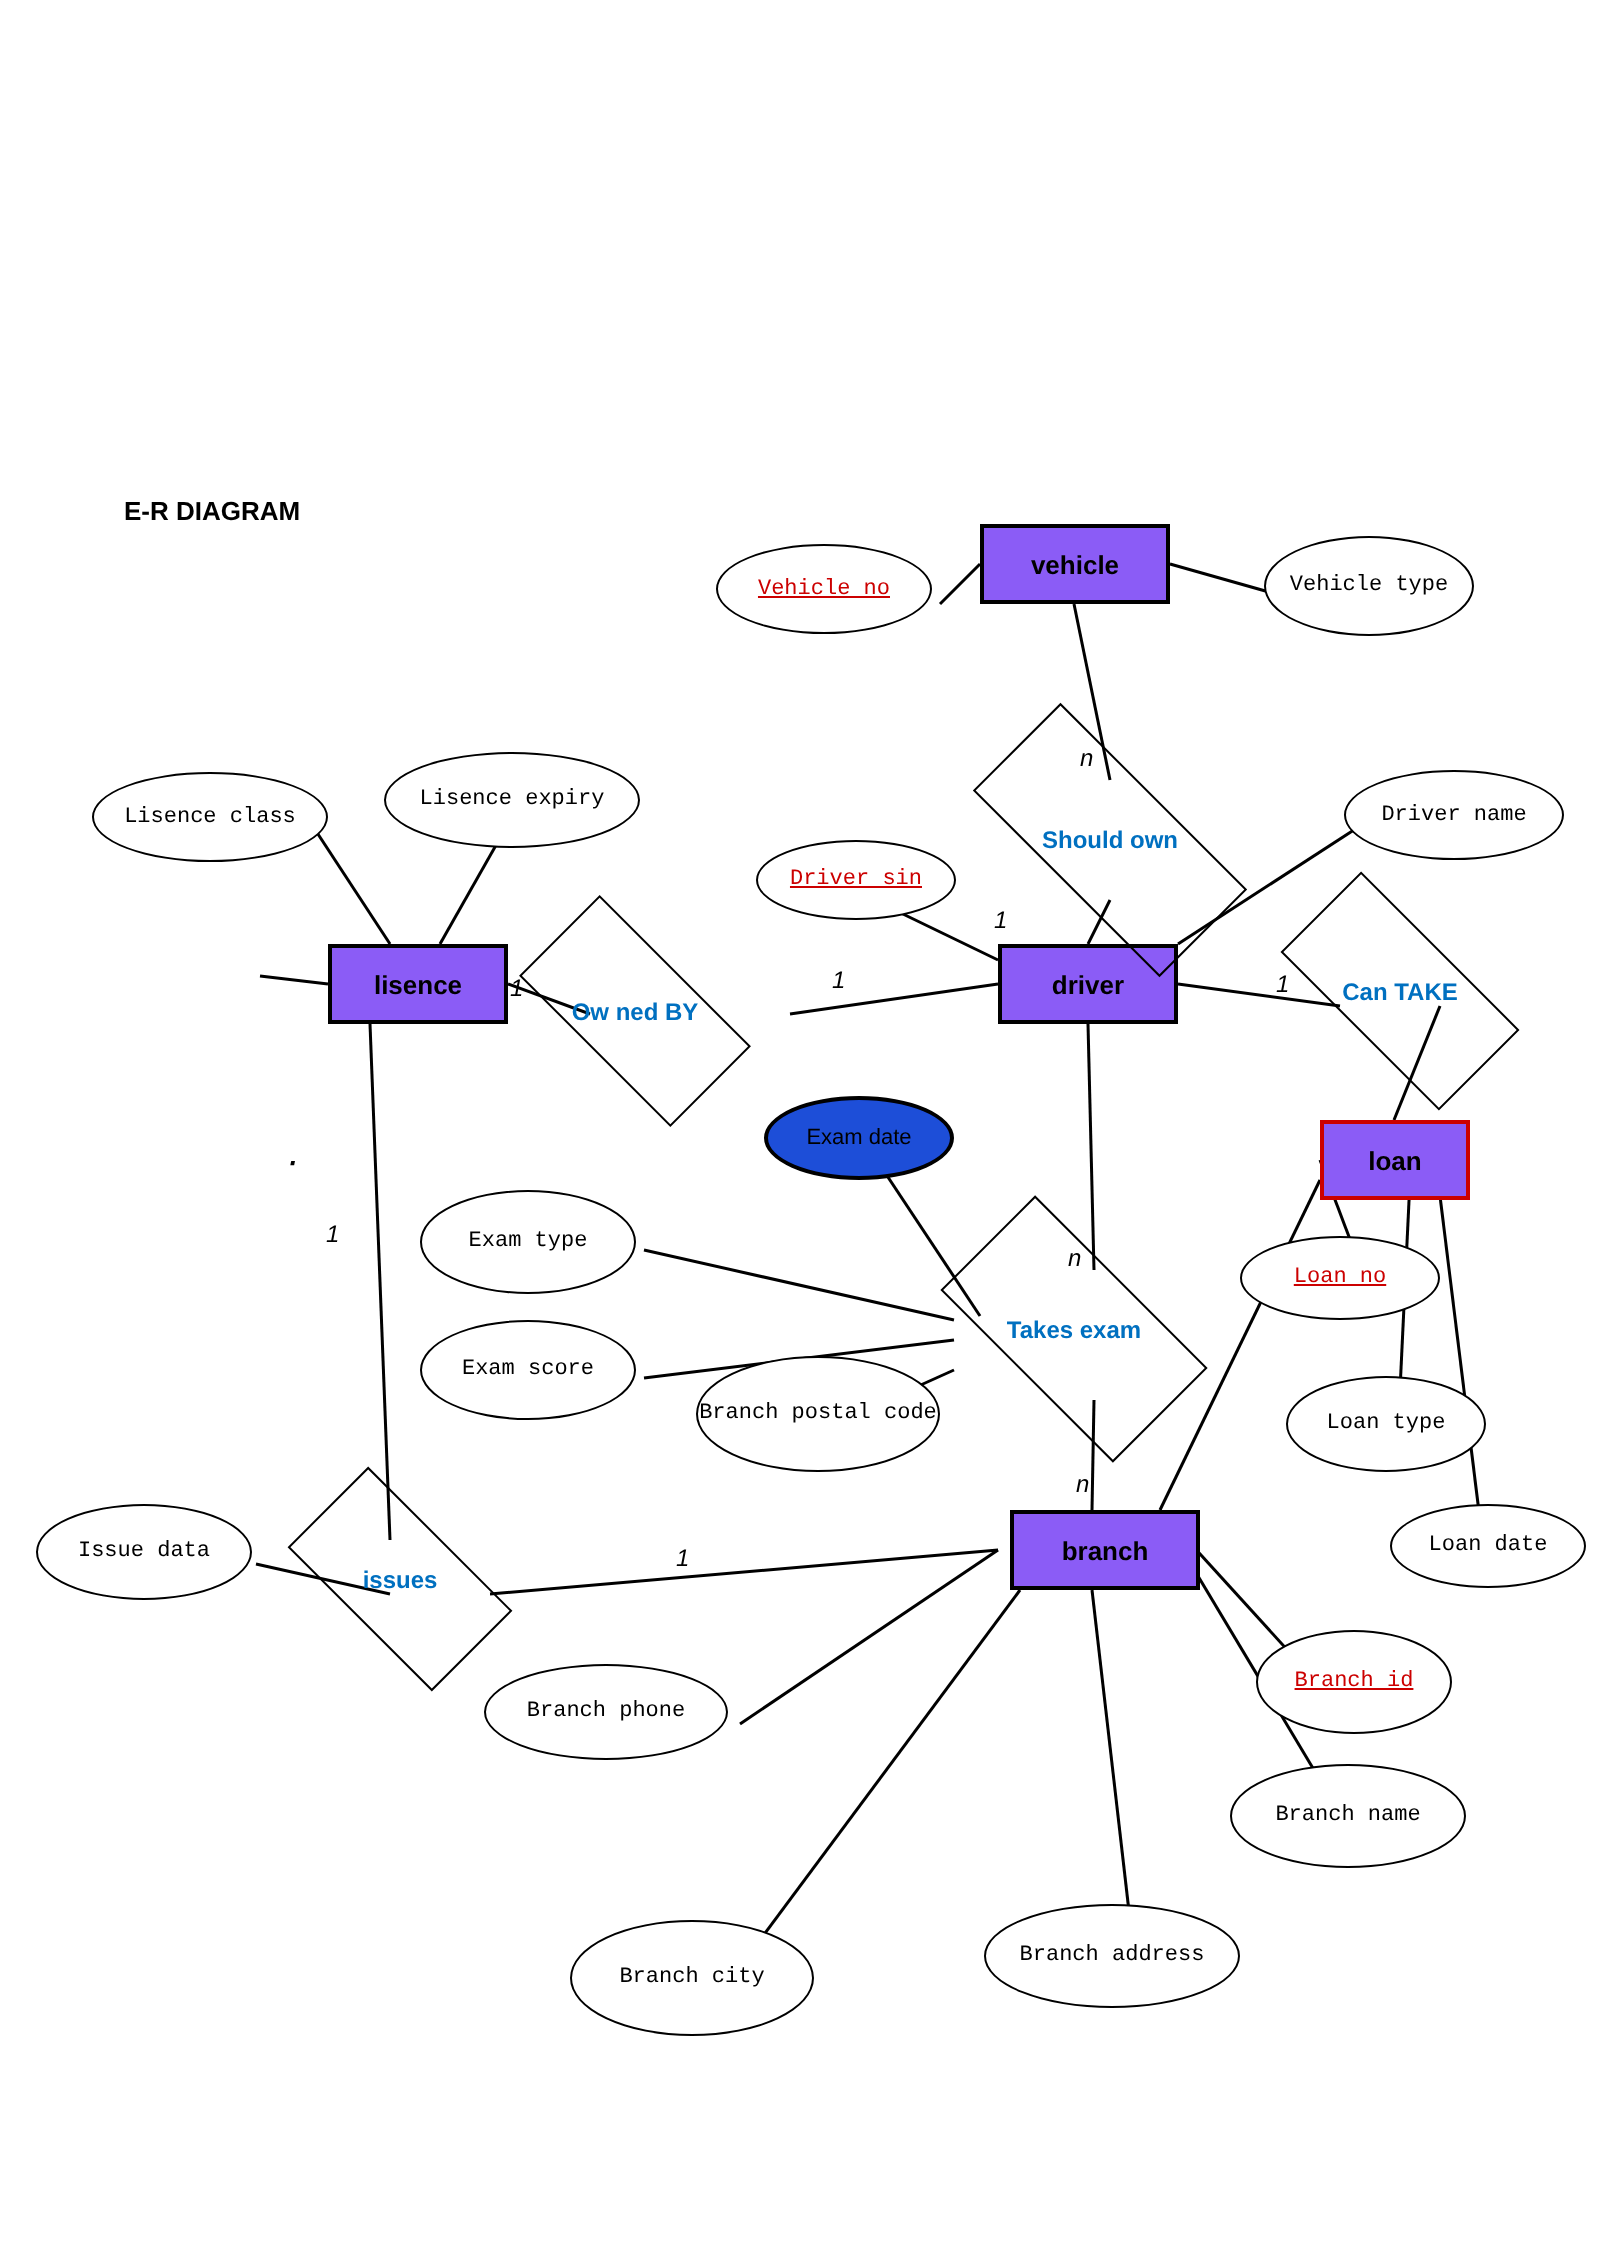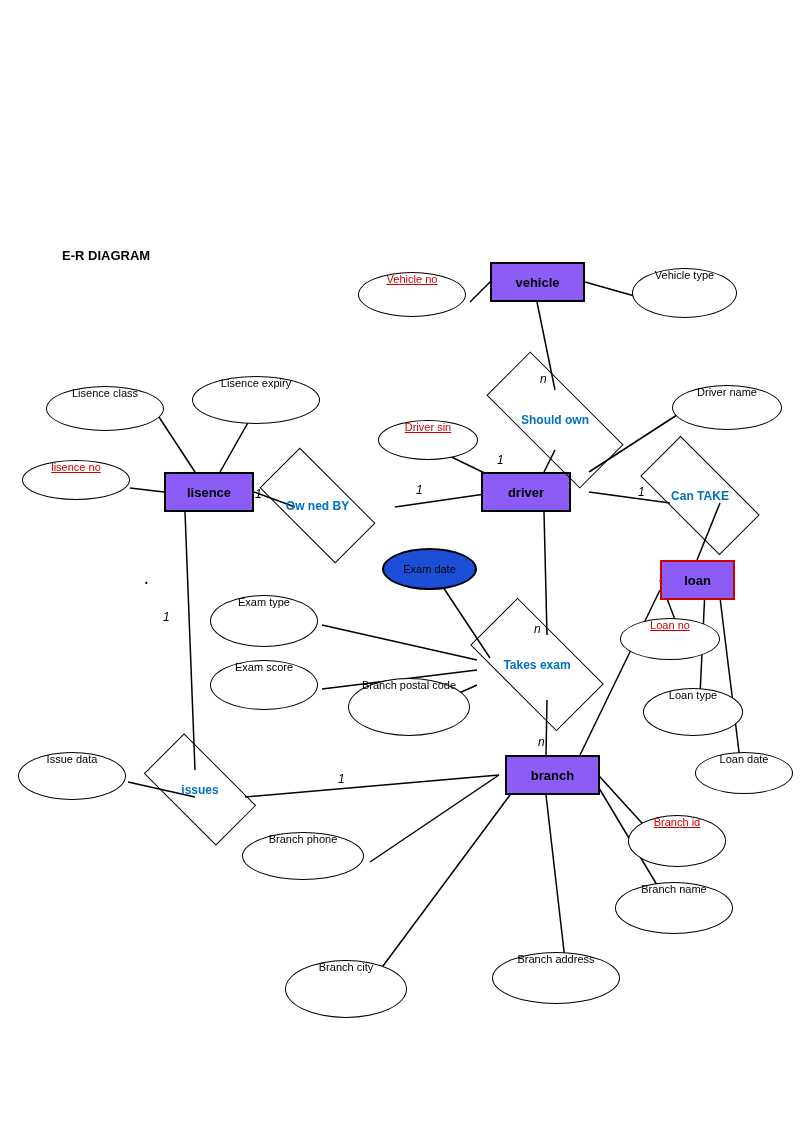--- a/index.html
+++ b/index.html
@@ -34,24 +34,25 @@
       font-weight: bold;
     }
 
     
     .attribute {
       position: absolute;
       border: 1.5px solid #000;
       border-radius: 50%;
       background: white;
       display: flex;
-      align-items: flex-start;
+      align-items: center;
       justify-content: center;
       text-align: center;
       font-size: 11px;
+      font-family: Liberation Mono, monospace;
     }
 
     .attribute.underlined span {
       text-decoration: underline;
       color: #c00;
     }
 
     .attribute span {
       color: #000;
     }
@@ -181,21 +182,21 @@
 
     <line x1="660" y1="590" x2="580" y2="755" stroke="#000" stroke-width="1.5"></line>
   </svg>
 
   <div class="diagram-title">E-R DIAGRAM</div>
 
   <div class="entity" style="left:490px; top:262px; width:95px; height:40px;">vehicle</div>
 
   <div class="entity" style="left:164px; top:472px; width:90px; height:40px;">lisence</div>
 
-  <div class="entity" style="left:481px; top:472px; width:90px; height:40px;">driver</div>
+  <div class="entity" style="left:499px; top:472px; width:90px; height:40px;">driver</div>
 
   <div class="entity" style="left:660px; top:560px; width:75px; height:40px; border-color: #c00;">loan</div>
 
   <div class="entity" style="left:505px; top:755px; width:95px; height:40px;">branch</div>
 
   <div class="relationship" style="left:490px; top:390px; width:130px; height:60px;">
     <span>Should own</span>
   </div>
 
   <div class="relationship" style="left:265px; top:478px; width:105px; height:55px;">
@@ -231,23 +232,20 @@
   </div>
 
   <div class="attribute" style="left:46px; top:386px; width:118px; height:45px;">
     <span>Lisence class</span>
   </div>
 
   <div class="attribute" style="left:192px; top:376px; width:128px; height:48px;">
     <span>Lisence expiry</span>
   </div>
 
-  <div class="attribute underlined" style="left:22px; top:460px; width:108px; height:40px;">
-    <span style="text-decoration:underline; color:#c00;">lisence no</span>
-  </div>
 
   <div class="exam-date-circle" style="left:382px; top:548px; width:95px; height:42px;">
     <span>Exam date</span>
   </div>
 
   <div class="attribute" style="left:210px; top:595px; width:108px; height:52px;">
     <span>Exam type</span>
   </div>
 
   <div class="attribute" style="left:210px; top:660px; width:108px; height:50px;">

